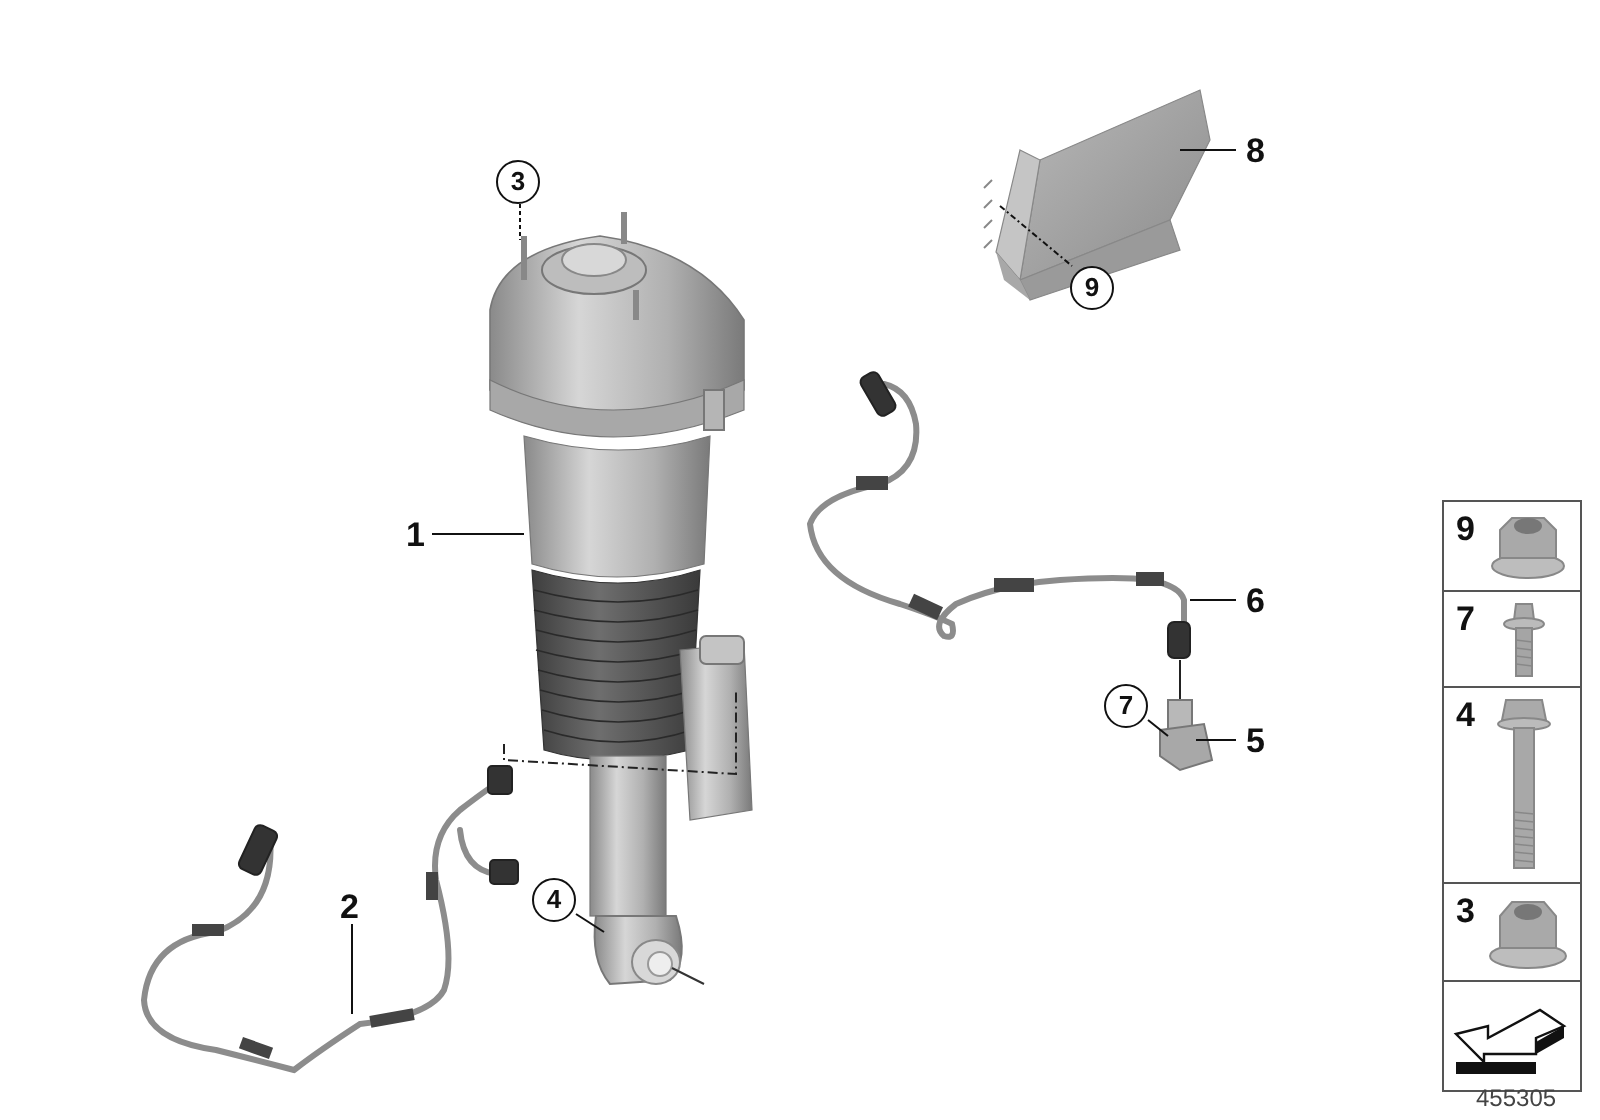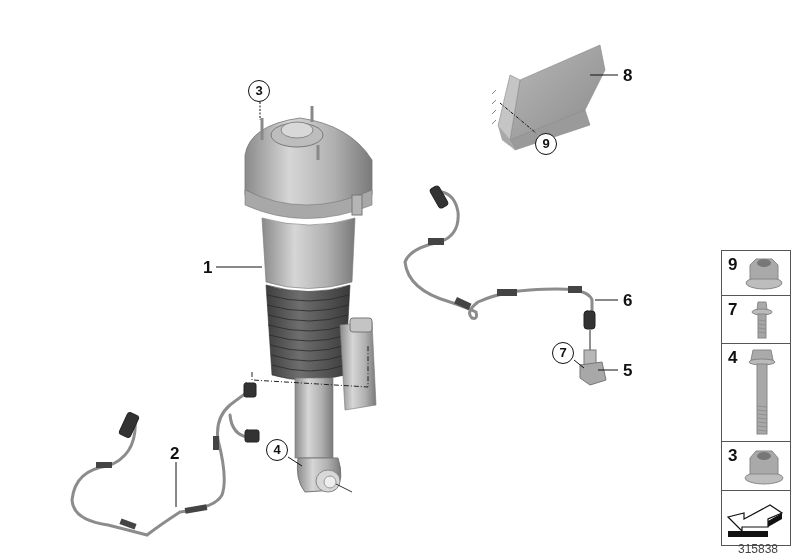--- a/index.html
+++ b/index.html
@@ -188,13 +188,13 @@
   </div>
   <div class="legend-cell" style="height:54px;">
     <svg width="70" height="54">
       <path d="M6,26 L20,40 L20,36 L46,36 L46,28 L60,22 L48,14 L22,28 L22,22 Z" fill="#fff" stroke="#111" stroke-width="1.2"></path>
       <rect x="6" y="40" width="40" height="6" fill="#111"></rect>
       <path d="M46,30 L60,22 L60,28 L46,36 Z" fill="#111"></path>
     </svg>
   </div>
 </div>
 
-<div class="catalog-num">315838</div>
+<div class="catalog-num">455305</div>
 
 </body></html>

